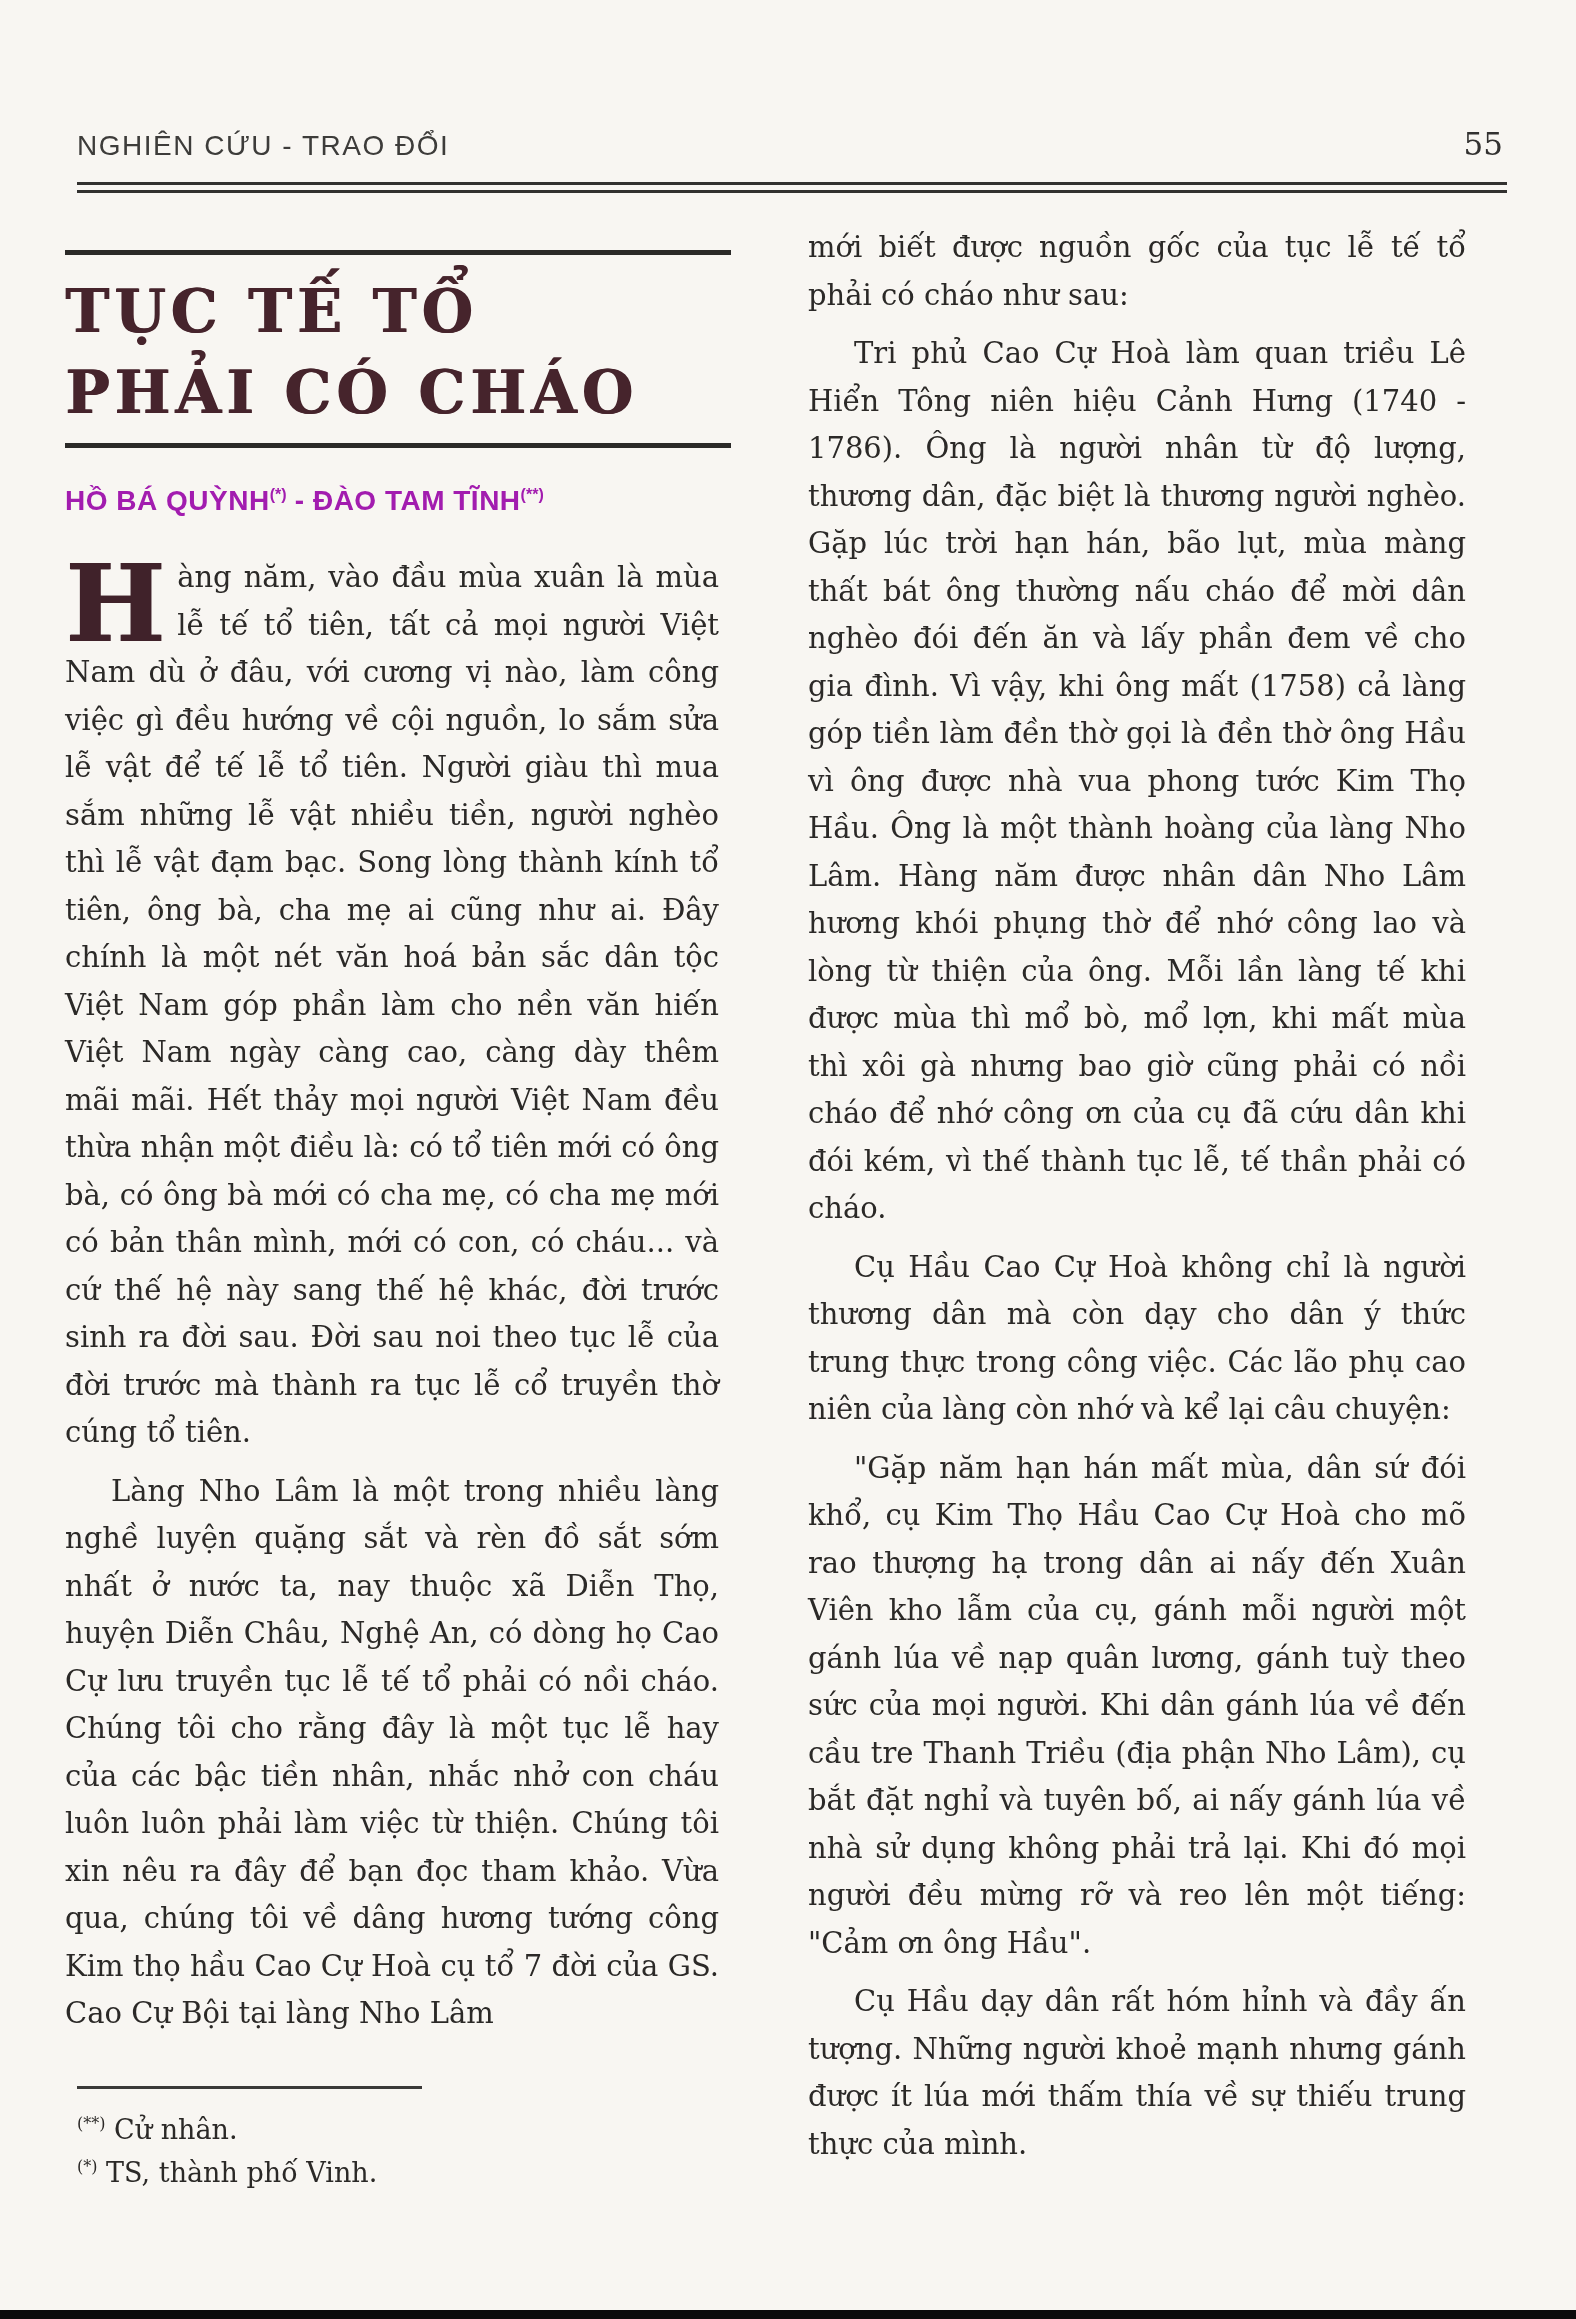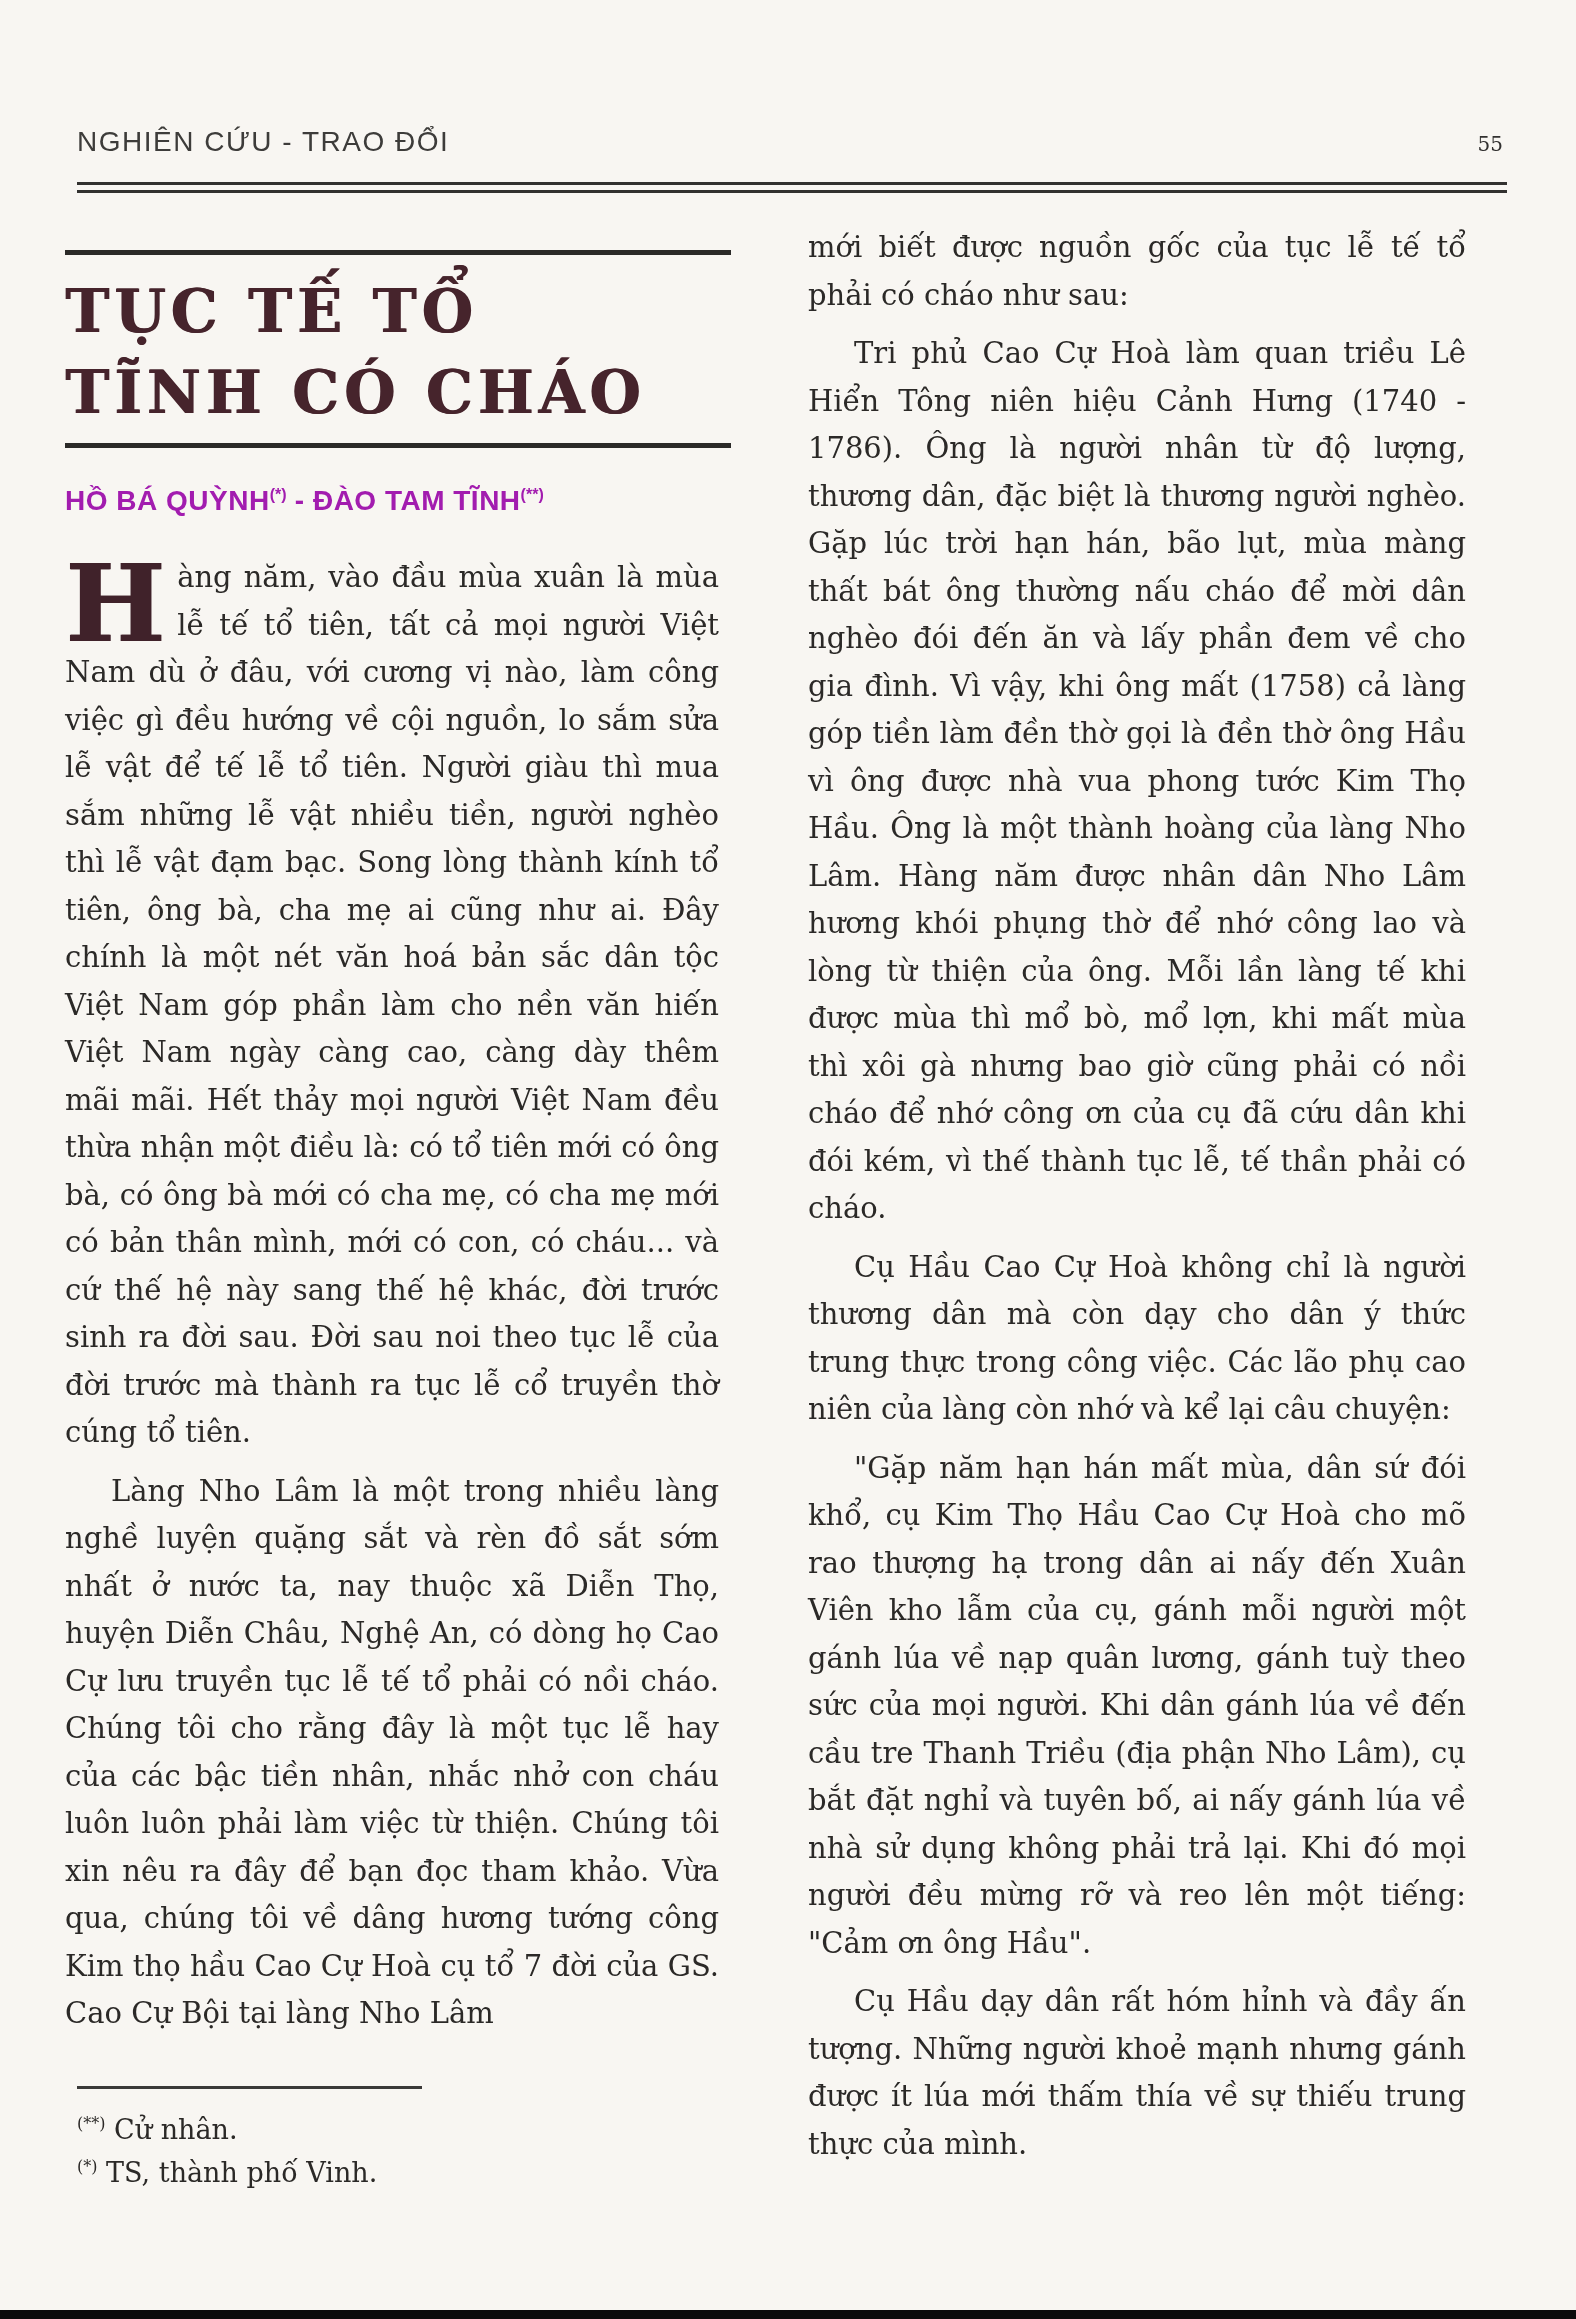--- a/index.html
+++ b/index.html
@@ -16,21 +16,21 @@
   .page-header{
     position:absolute;left:77px;right:77px;top:126px;
     display:flex;justify-content:space-between;align-items:baseline;
   }
   .section-heading{
     font-family:"Liberation Sans", sans-serif;
     font-size:28px;color:#3d3c3a;letter-spacing:1.5px;
   }
   .page-number{
     font-family:"DejaVu Serif", serif;
-    font-size:20px;color:#323130;
+    font-size:31px;color:#323130;
   }
   .header-rule{
     position:absolute;left:77px;right:73px;top:182px;
     height:5px;
     border-top:3px solid #32312f;
     border-bottom:3px solid #32312f;
   }
   
   .col{
     position:absolute;width:666px;
@@ -94,21 +94,21 @@
   <header class="page-header">
     <span class="section-heading">NGHIÊN CỨU - TRAO ĐỔI</span>
     <span class="page-number">55</span>
   </header>
   <div class="header-rule"></div>
 
   <div class="col col-left">
     <div class="title-rule top"></div>
     <h1 class="article-title">
       <span class="title-line">TỤC TẾ TỔ</span>
-      <span class="title-line">TĨNH CÓ CHÁO</span>
+      <span class="title-line">PHẢI CÓ CHÁO</span>
     </h1>
     <div class="title-rule bottom"></div>
 
     <div class="authors">
       <span>HỒ BÁ QUỲNH</span><sup>(*)</sup><span> - </span><span>ĐÀO TAM TĨNH</span><sup>(**)</sup>
     </div>
 
     <p class="body-para">
       <span class="drop-cap">H</span><span>àng năm, vào đầu mùa xuân là mùa lễ tế tổ tiên, tất cả mọi người Việt Nam dù ở đâu, với cương vị nào, làm công việc gì đều hướng về cội nguồn, lo sắm sửa lễ vật để tế lễ tổ tiên. Người giàu thì mua sắm những lễ vật nhiều tiền, người nghèo thì lễ vật đạm bạc. Song lòng thành kính tổ tiên, ông bà, cha mẹ ai cũng như ai. Đây chính là một nét văn hoá bản sắc dân tộc Việt Nam góp phần làm cho nền văn hiến Việt Nam ngày càng cao, càng dày thêm mãi mãi. Hết thảy mọi người Việt Nam đều thừa nhận một điều là: có tổ tiên mới có ông bà, có ông bà mới có cha mẹ, có cha mẹ mới có bản thân mình, mới có con, có cháu... và cứ thế hệ này sang thế hệ khác, đời trước sinh ra đời sau. Đời sau noi theo tục lễ của đời trước mà thành ra tục lễ cổ truyền thờ cúng tổ tiên.</span>
     </p>

